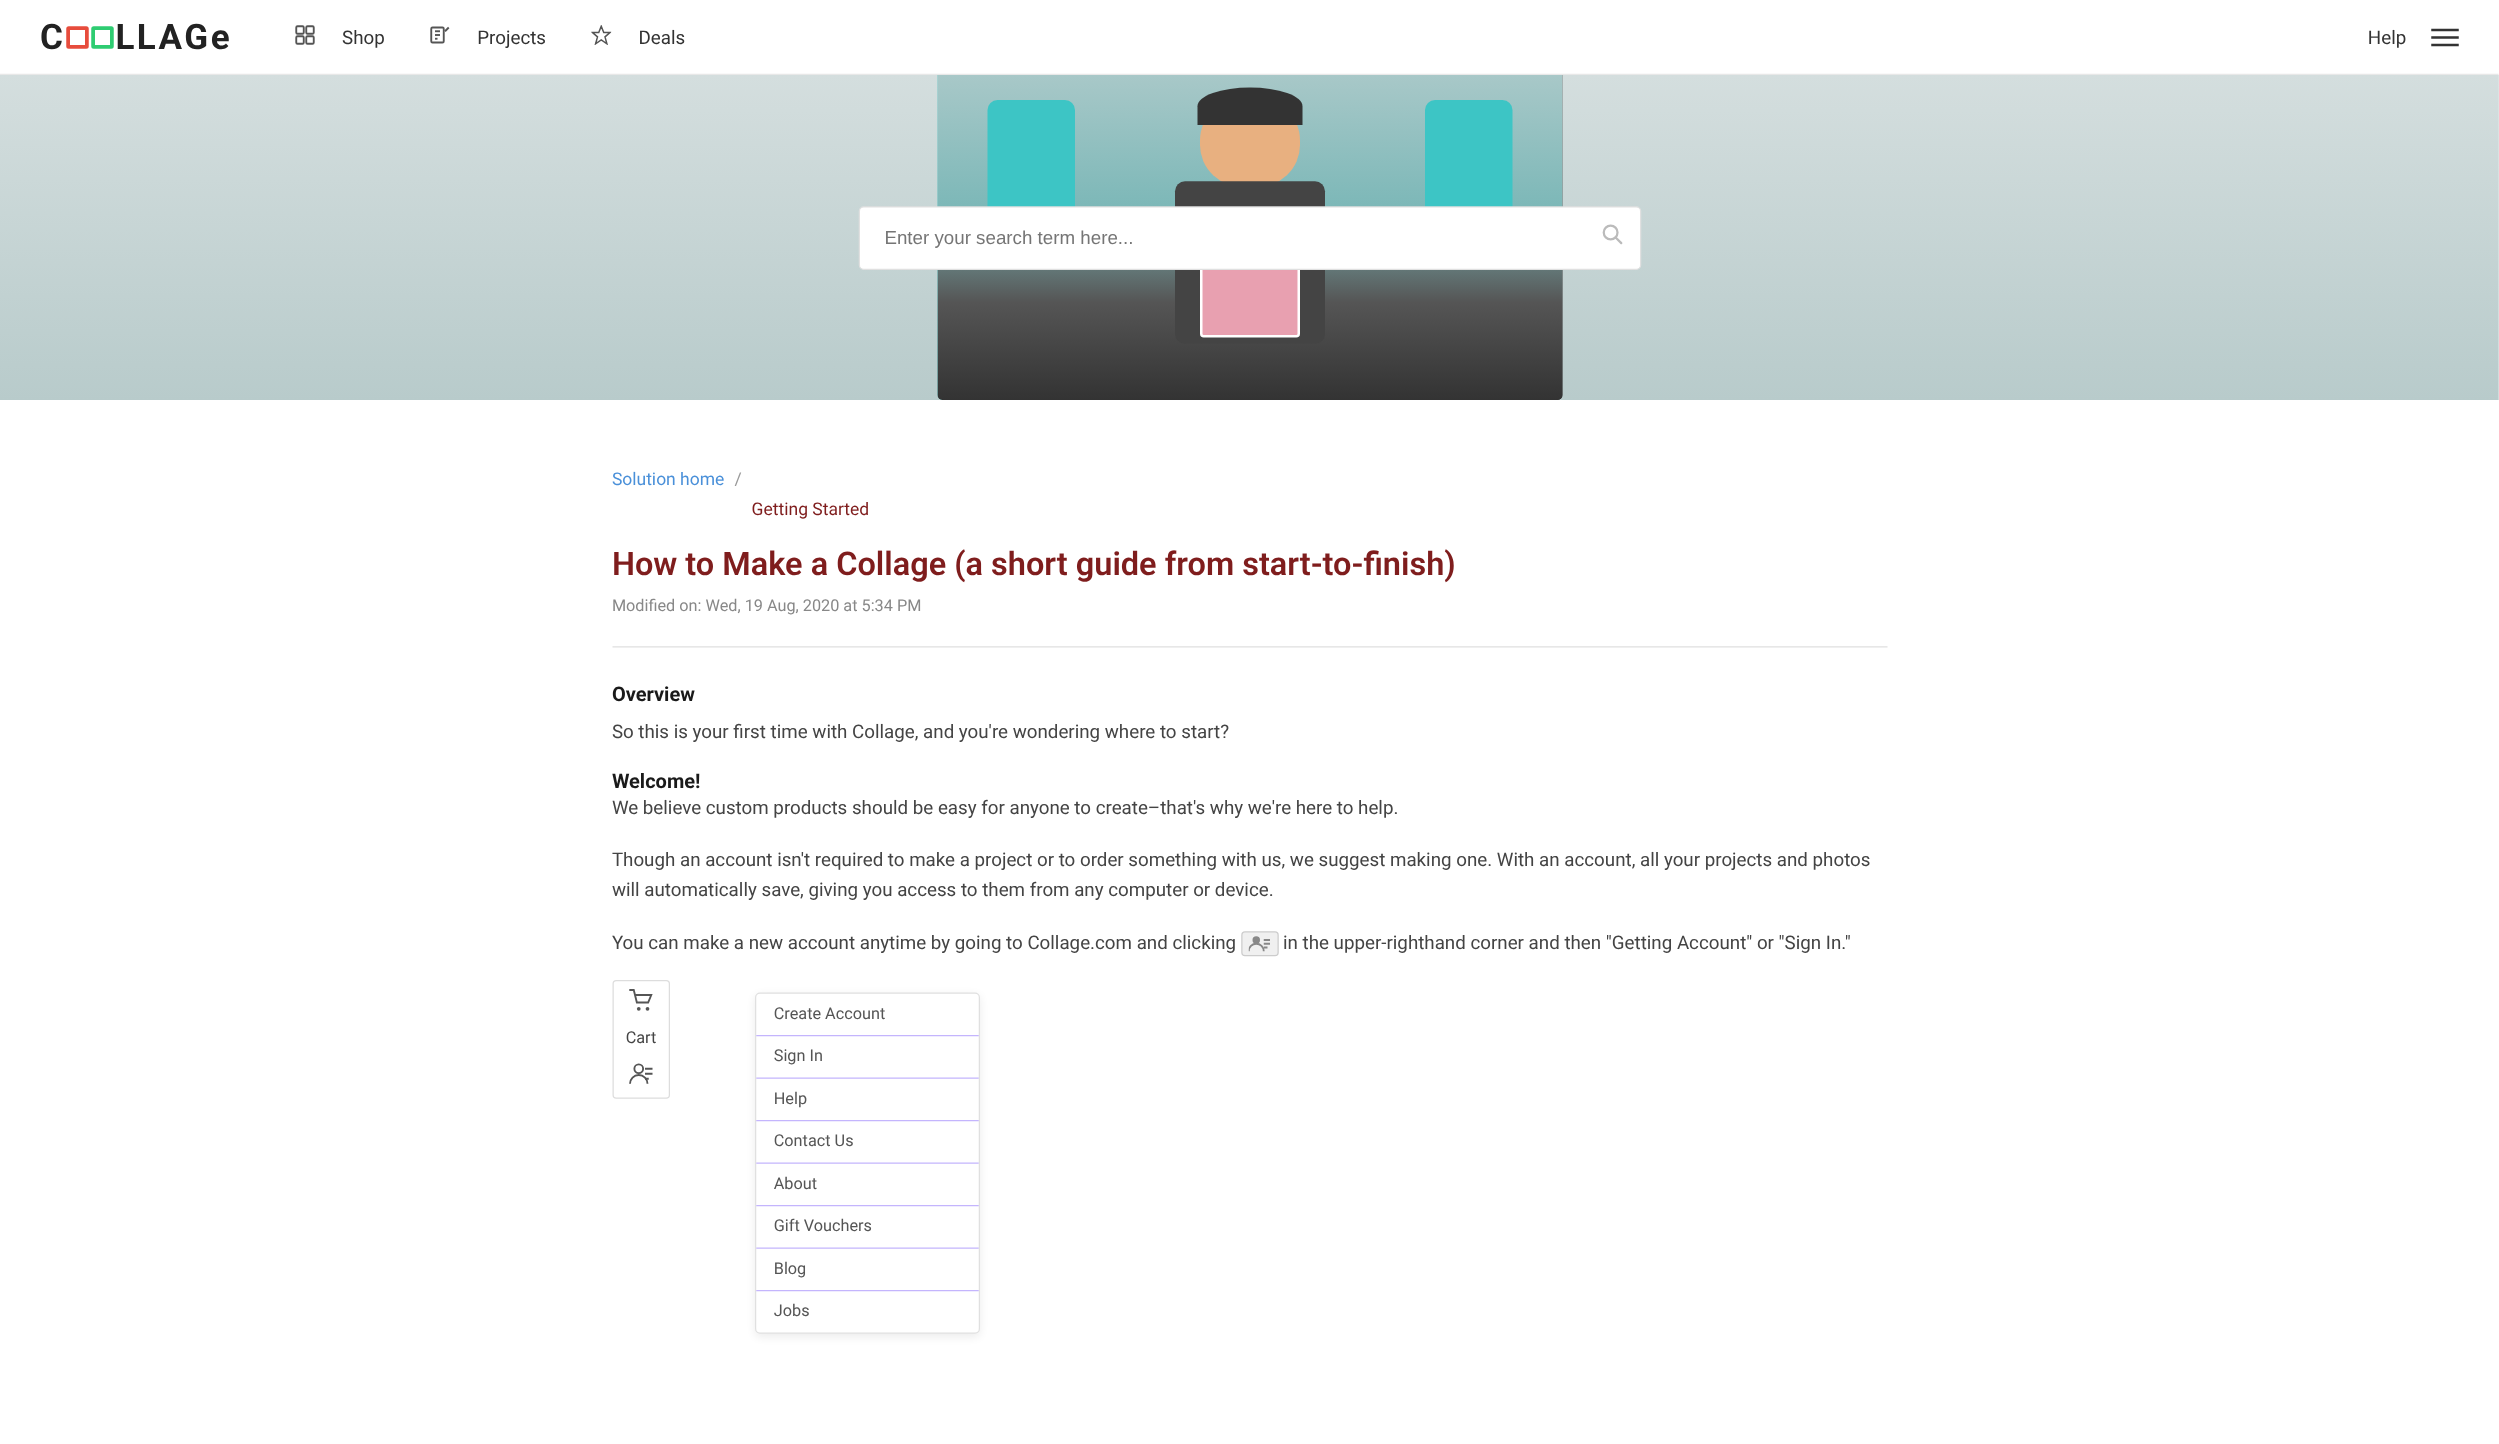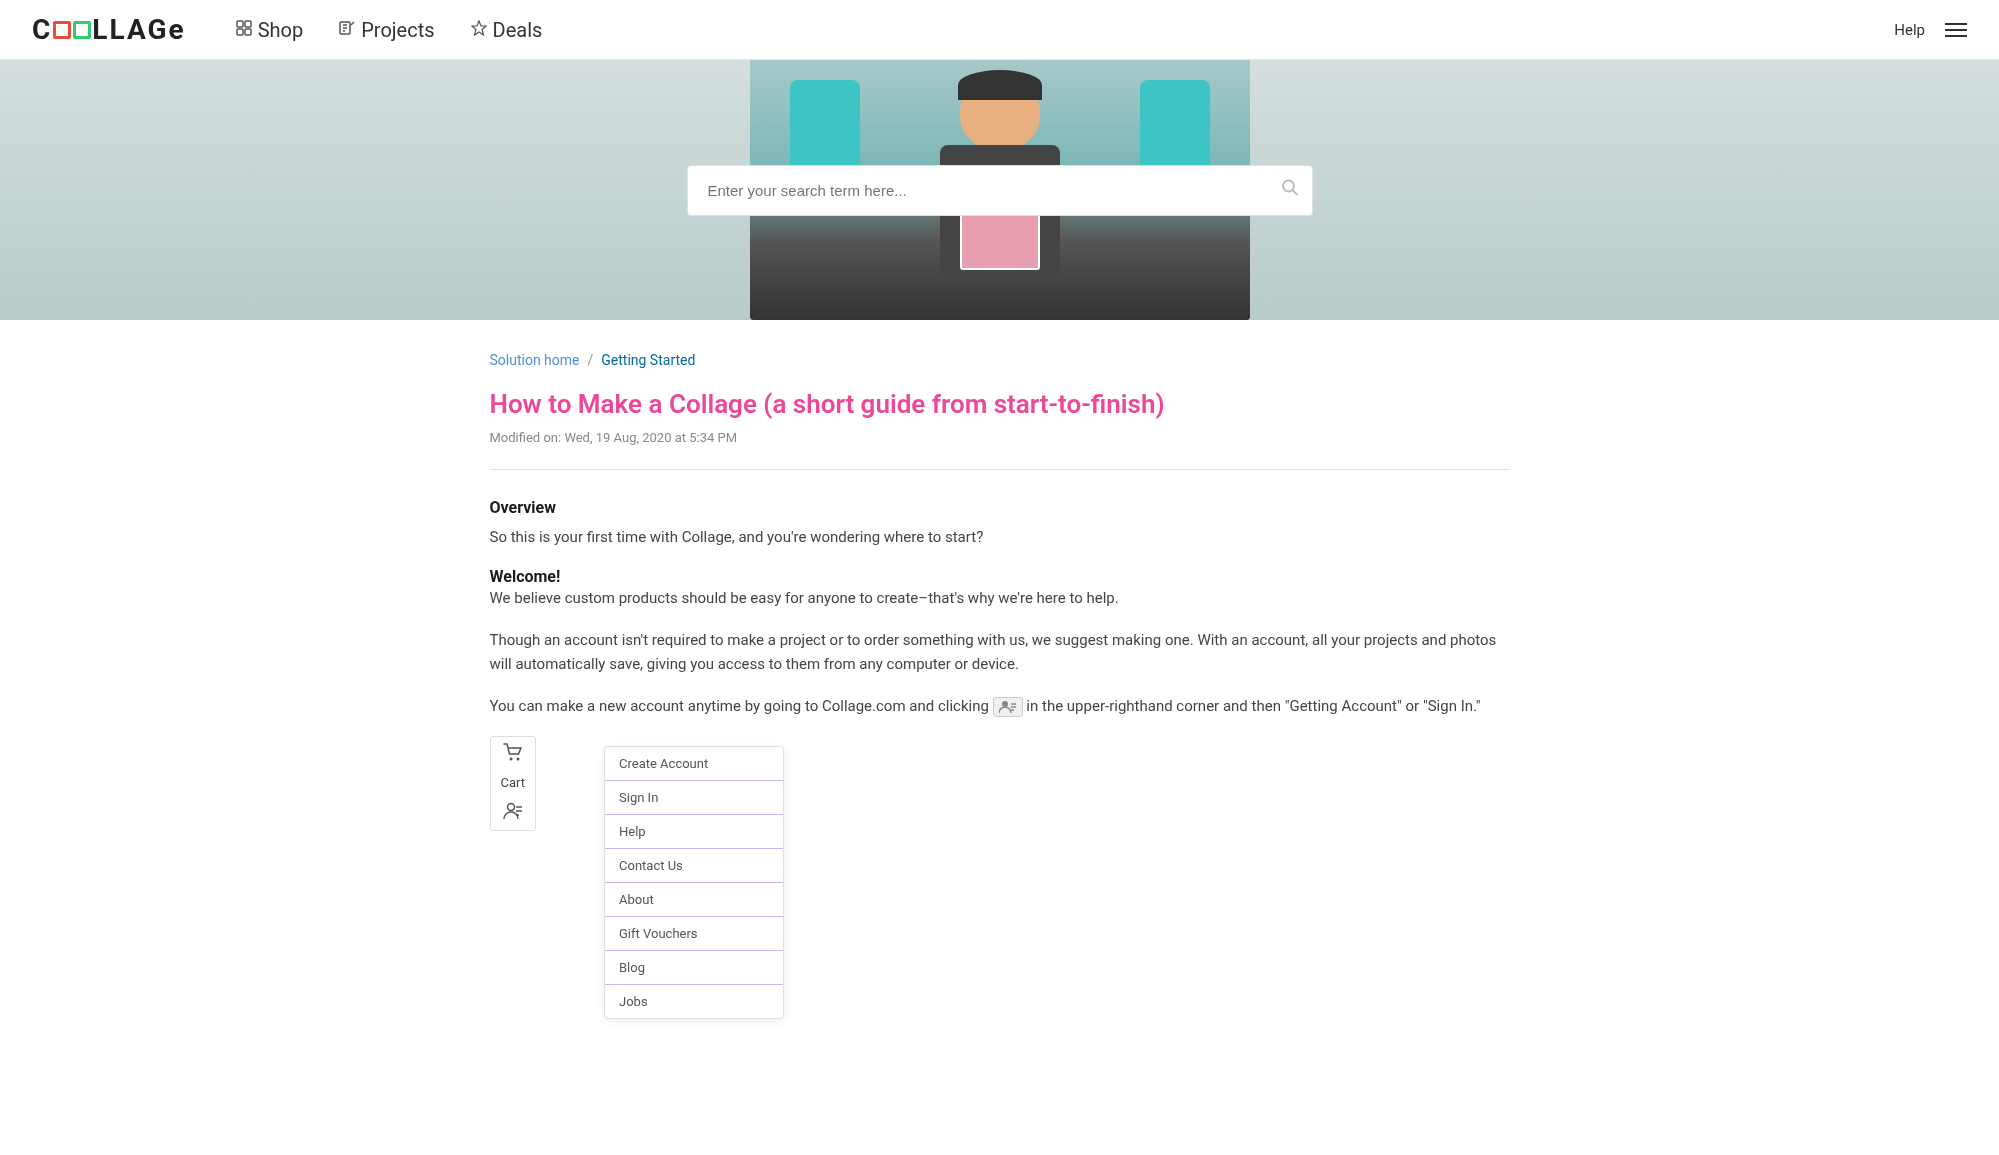--- a/index.html
+++ b/index.html
@@ -25,23 +25,23 @@
       margin-right: 36px;
     }
     .logo-c { color: #222; }
     .logo-o-red { display: inline-block; width: 18px; height: 18px; border: 3px solid #e74c3c; border-radius: 2px; vertical-align: middle; margin: 0 1px; }
     .logo-o-green { display: inline-block; width: 18px; height: 18px; border: 3px solid #2ecc71; border-radius: 2px; vertical-align: middle; margin: 0 1px; }
     .logo-text { font-size: 28px; font-weight: 700; letter-spacing: 2px; }
     .nav-links { display: flex; align-items: center; gap: 8px; flex: 1; }
     .nav-item {
       display: flex;
       align-items: center;
-      gap: 6px;
+      gap: 22px;
       padding: 8px 14px;
-      font-size: 20px;
+      font-size: 15px;
       color: #333;
       text-decoration: none;
       cursor: pointer;
     }
     .nav-icon { font-size: 16px; color: #555; }
     .header-right { display: flex; align-items: center; gap: 20px; margin-left: auto; }
     .help-link { font-size: 15px; color: #333; cursor: pointer; }
 
     
     .hero {
@@ -110,27 +110,27 @@
       gap: 8px;
       margin-bottom: 20px;
       font-size: 14px;
     }
     .breadcrumb-link {
       color: #4a90d9;
       text-decoration: none;
       cursor: pointer;
     }
     .breadcrumb-sep { color: #999; }
-    .breadcrumb-current { color: #0369a1; cursor: pointer; }
+    .breadcrumb-current { color: #7f1d1d; cursor: pointer; margin-top: 48px; }
 
     
     .article-title {
       font-size: 26px;
       font-weight: 600;
-      color: #ec4899;
+      color: #7f1d1d;
       margin-bottom: 8px;
       line-height: 1.3;
     }
     .article-meta {
       font-size: 13px;
       color: #888;
       margin-bottom: 24px;
     }
     .article-divider {
       border: none;

